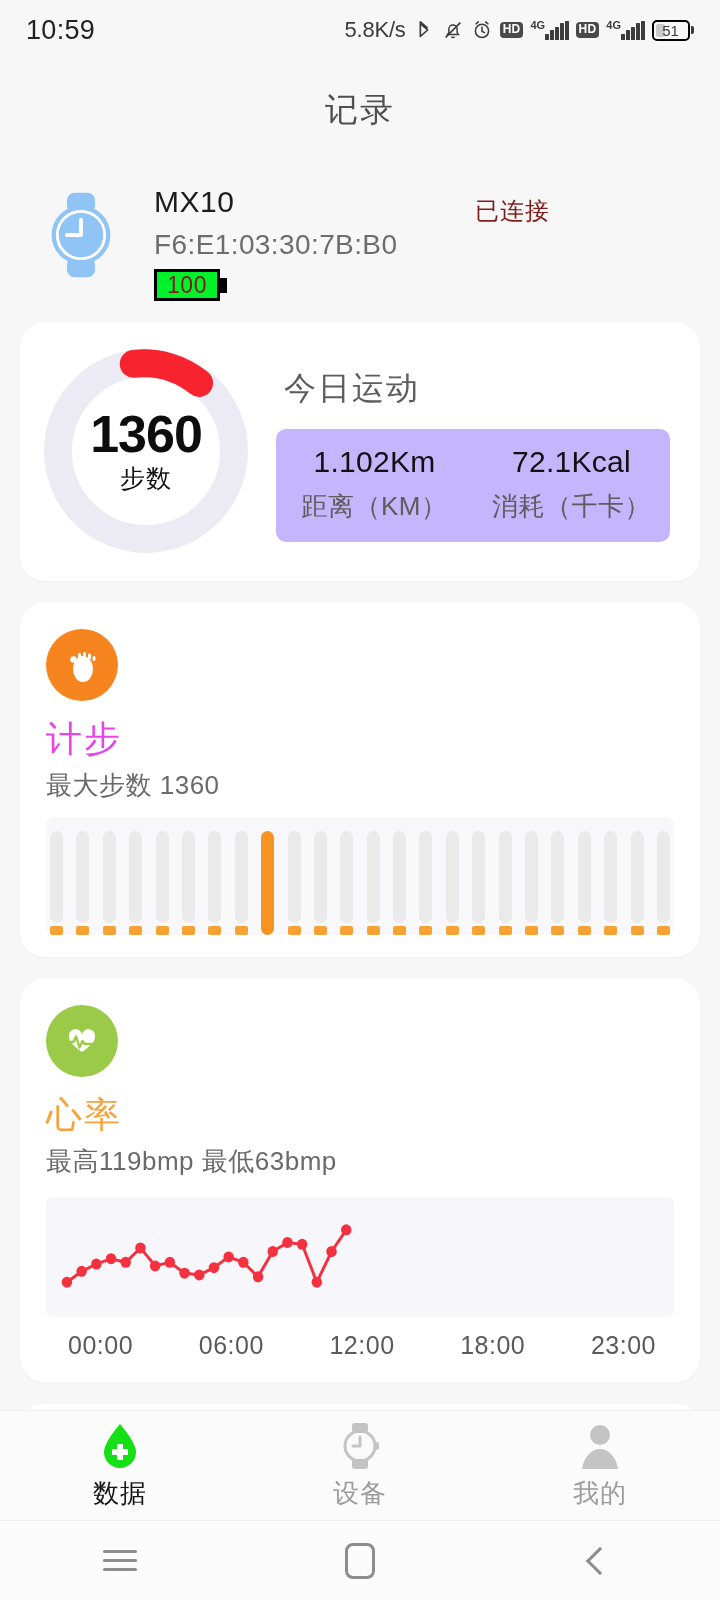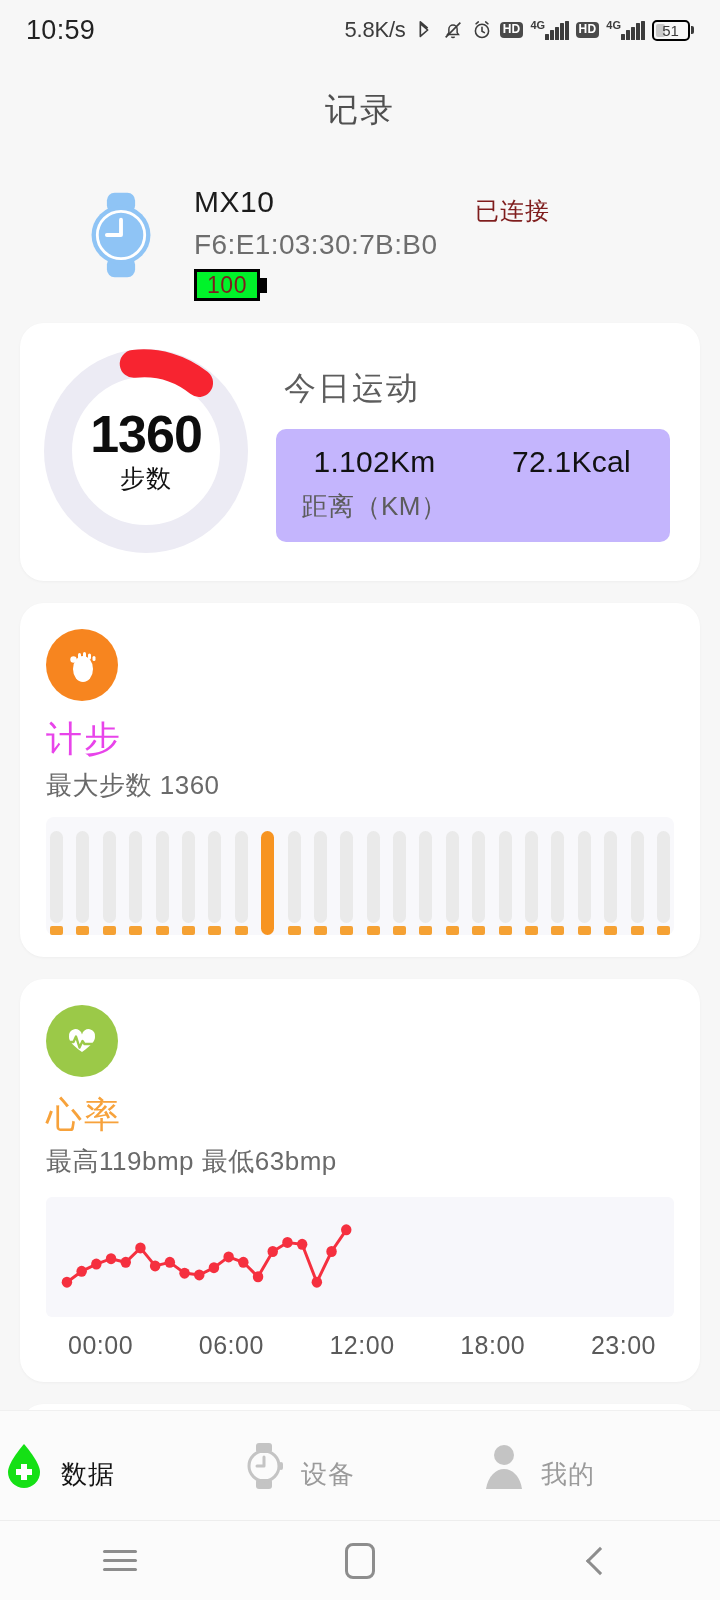--- a/index.html
+++ b/index.html
@@ -41,21 +41,21 @@
   .batt-tip { width: 3px; height: 8px; background: #3c3c3c; border-radius: 0 2px 2px 0; margin-left: 1.5px; }
 
   
   .page-title {
     text-align: center; font-size: 33px; color: #505050;
     padding: 28px 0 0; letter-spacing: 2px; font-weight: 400;
   }
 
   
   .device-row {
-    display: flex; align-items: flex-start; padding: 52px 40px 0 40px; position: relative; margin-left: 40px;
+    display: flex; align-items: flex-start; padding: 52px 40px 0 40px; position: relative;
   }
   .watch-ic { width: 82px; height: 88px; flex: 0 0 82px; margin-top: 6px; }
   .device-info { margin-left: 32px; }
   .dev-name { font-size: 30px; color: #1c1c1c; letter-spacing: .5px; }
   .dev-mac { font-size: 28px; color: #6d6d6d; margin-top: 10px; letter-spacing: .4px; }
   .dev-batt {
     margin-top: 8px; display: inline-flex; align-items: center;
   }
   .dev-batt-body {
     border: 3px solid #000; background: #00f32a; height: 32px; min-width: 66px;
@@ -118,21 +118,21 @@
 
   
   .sleep-card { padding: 22px 26px; }
 
   
   .tabbar {
     position: absolute; left: 0; right: 0; bottom: 80px; height: 110px;
     background: #fbfbfb; display: flex; align-items: center;
     border-top: 1px solid #f0f0f0;
   }
-  .tab { flex: 1; display: flex; flex-direction: row; align-items: flex-end; gap: 13px; }
+  .tab { flex: 1; display: flex; flex-direction: column; align-items: center; gap: 4px; }
   .tab-ic { height: 52px; display: flex; align-items: center; justify-content: center; }
   .tab-lbl { font-size: 26px; color: #9b9b9b; letter-spacing: 1px; }
   .tab.active .tab-lbl { color: #141414; }
 
   
   .navbar {
     position: absolute; left: 0; right: 0; bottom: 0; height: 80px;
     background: #fbfbfb; display: flex; align-items: center; border-top: 1px solid #ededed;
   }
   .nav-btn { flex: 1; display: flex; align-items: center; justify-content: center; }
@@ -230,20 +230,21 @@
     </div>
     <div class="today-right">
       <div class="today-h">今日运动</div>
       <div class="stat-panel">
         <div class="stat">
           <div class="stat-v">1.102Km</div>
           <div class="stat-l">距离（KM）</div>
         </div>
         <div class="stat">
           <div class="stat-v">72.1Kcal</div>
+          <div class="stat-l">消耗（千卡）</div>
         </div>
       </div>
     </div>
   </div>
 
   <div class="card metric-card">
     <div class="m-icon" style="background:#f7851f">
       <svg width="44" height="44" viewBox="0 0 44 44">
         <ellipse cx="23" cy="26" rx="10" ry="13" fill="#fff"></ellipse>
         <circle cx="13.5" cy="16.5" r="3.2" fill="#fff"></circle>

